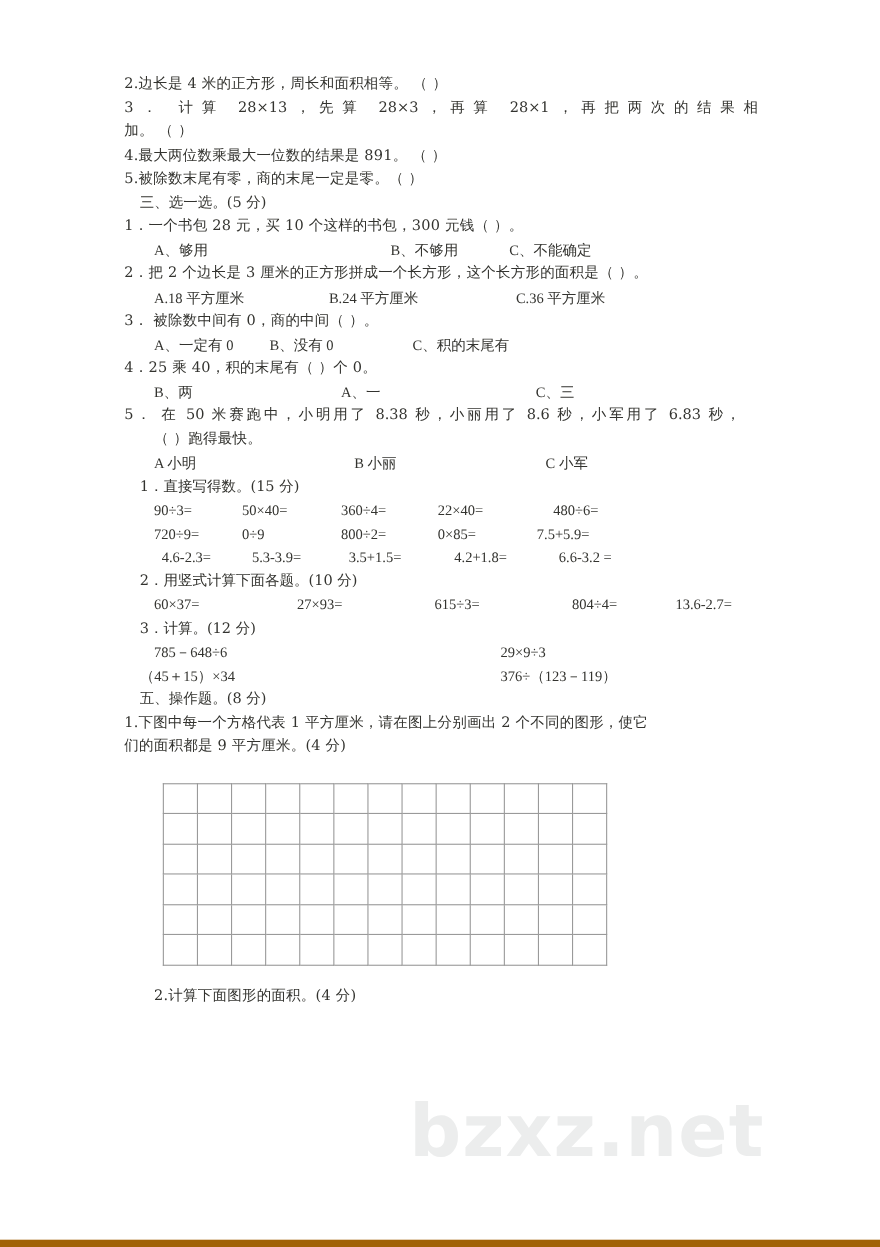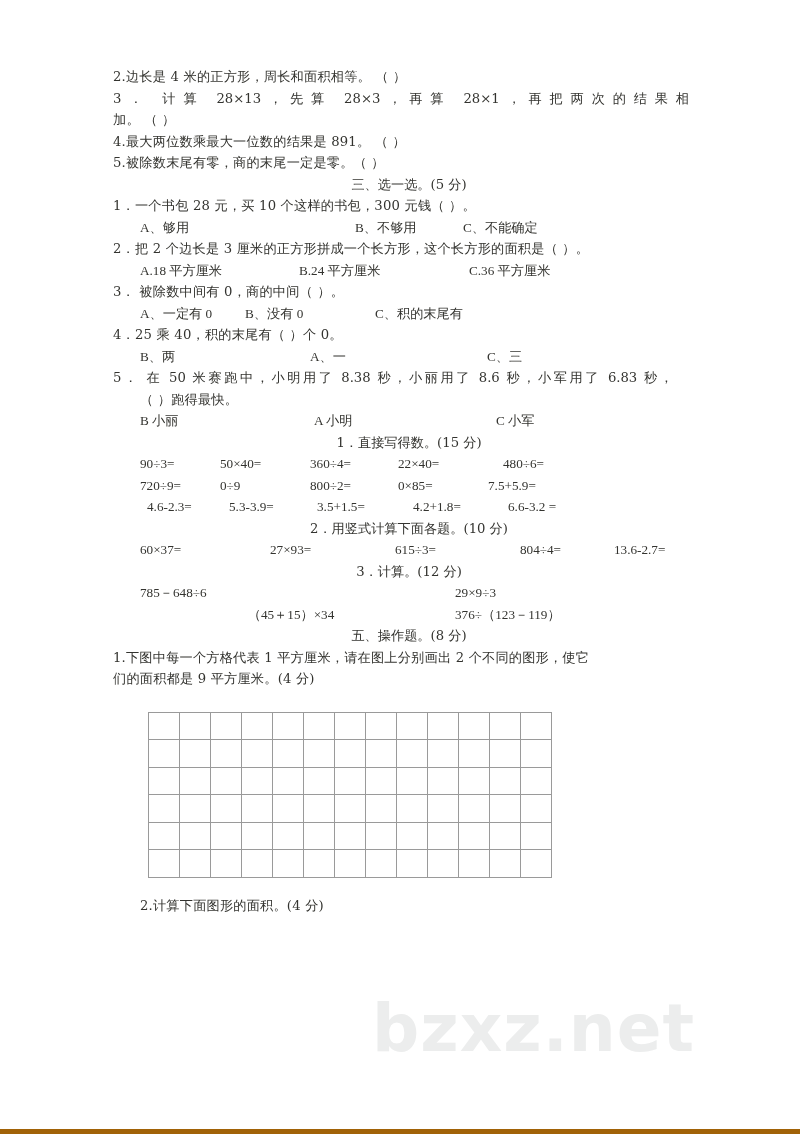--- a/index.html
+++ b/index.html
@@ -14,21 +14,21 @@
     font-family: "DejaVu Serif", "Liberation Serif", serif;
     color: #2b2b2b;
     overflow: hidden;
   }
   .page {
     position: absolute;
     left: 0; top: 0;
     width: 800px;
     height: 1134px;
     background: #fff;
-    border-bottom: 5px solid #a16207;
+    border-bottom: 7px solid #a16207;
     box-sizing: border-box;
     overflow: hidden;
   }
   .sheet {
     position: absolute;
     left: 113px;
     top: 66px;
     width: 578px;
   }
   .ln {
@@ -54,21 +54,21 @@
     color: #33332f;
   }
   .spread2 {
     text-align: justify;
     text-align-last: justify;
     font-size: 13.2px;
     line-height: 21.5px;
     width: 560px;
     color: #33332f;
   }
-  .indent1 { padding-left: 14px; text-align: center; }
+  .indent1 { padding-left: 14px; }
   .indent2 { padding-left: 27px; }
   .indent3 { padding-left: 34px; }
 
   
   .row {
     display: flex;
     font-size: 13.2px;
     line-height: 21.5px;
     white-space: nowrap;
     color: #33332f;
@@ -143,22 +143,22 @@
     <div class="ln">4．25 乘 40，积的末尾有（         ）个 0。</div>
     <div class="row indent2">
       <span style="width:170px">B、两</span>
       <span style="width:177px">A、一</span>
       <span>C、三</span>
     </div>
 
     <div class="spread2">5． 在 50 米赛跑中，小明用了 8.38 秒，小丽用了 8.6 秒，小军用了 6.83 秒，</div>
     <div class="ln indent2">（         ）跑得最快。</div>
     <div class="row indent2">
+      <span style="width:182px">A 小明</span>
       <span style="width:174px">B  小丽</span>
-      <span style="width:182px">A 小明</span>
       <span>C 小军</span>
     </div>
 
 
     <div class="sec-head indent1">1．直接写得数。(15 分)</div>
 
     <div class="row indent2">
       <span style="width:80px">90÷3=</span>
       <span style="width:90px">50×40=</span>
       <span style="width:88px">360÷4=</span>

